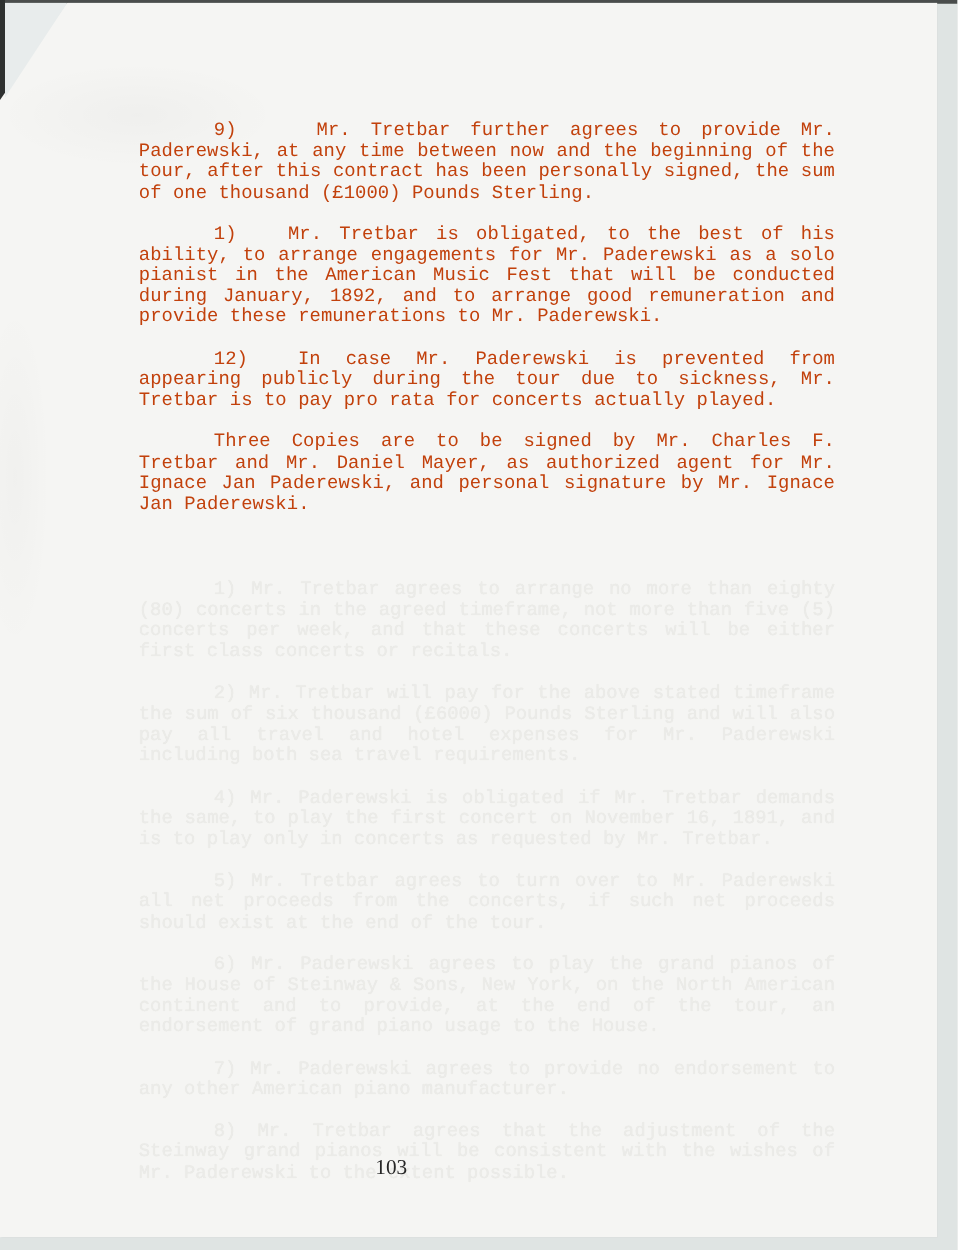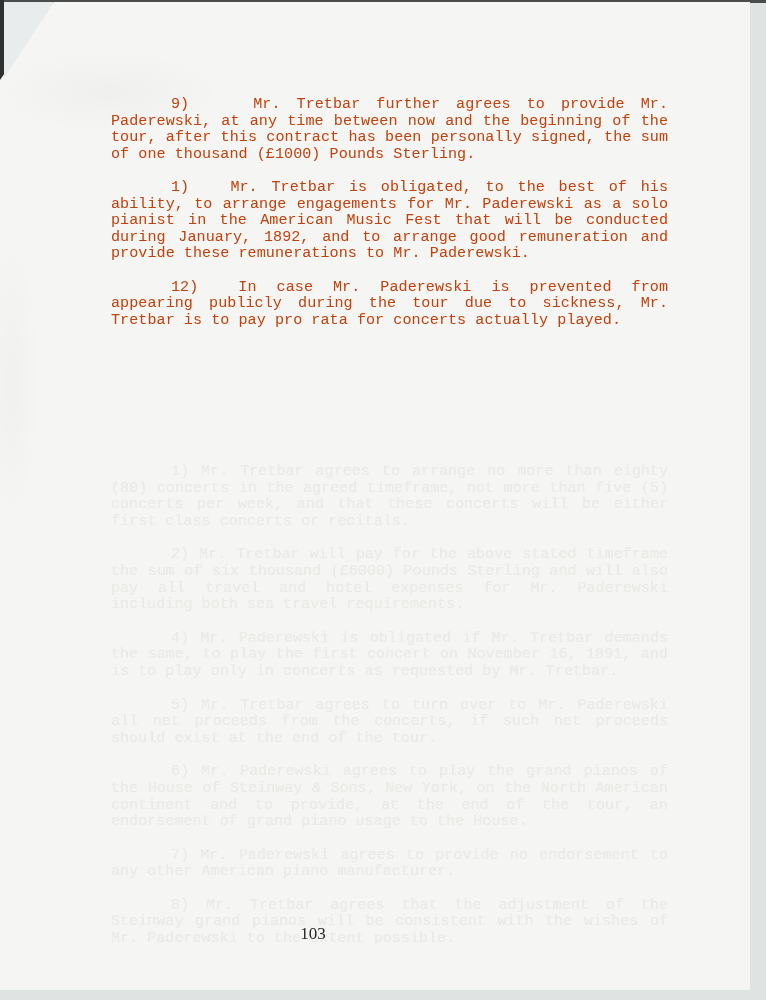--- a/index.html
+++ b/index.html
@@ -112,15 +112,16 @@
   <p class="para">5) Mr. Tretbar agrees to turn over to Mr. Paderewski all net proceeds from the concerts, if such net proceeds should exist at the end of the tour.</p>
   <p class="para">6) Mr. Paderewski agrees to play the grand pianos of the House of Steinway &amp; Sons, New York, on the North American continent and to provide, at the end of the tour, an endorsement of grand piano usage to the House.</p>
   <p class="para">7) Mr. Paderewski agrees to provide no endorsement to any other American piano manufacturer.</p>
   <p class="para">8) Mr. Tretbar agrees that the adjustment of the Steinway grand pianos will be consistent with the wishes of Mr. Paderewski to the extent possible.</p>
 </div>
 
 <div class="content">
   <p class="para"><span class="num">9)</span>&nbsp;&nbsp;&nbsp;&nbsp;<span>Mr. Tretbar further agrees to provide Mr. Paderewski, at any time between now and the beginning of the tour, after this contract has been personally signed, the sum of one thousand (£1000) Pounds Sterling.</span></p>
   <p class="para"><span class="num">1)</span>&nbsp;&nbsp;&nbsp;<span>Mr. Tretbar is obligated, to the best of his ability, to arrange engagements for Mr. Paderewski as a solo pianist in the American Music Fest that will be conducted during January, 1892, and to arrange good remuneration and provide these remunerations to Mr. Paderewski.</span></p>
   <p class="para"><span class="num">12)</span>&nbsp;&nbsp;<span>In case Mr. Paderewski is prevented from appearing publicly during the tour due to sickness, Mr. Tretbar is to pay pro rata for concerts actually played.</span></p>
+  <p class="para"><span>Three Copies are to be signed by Mr. Charles F. Tretbar and Mr. Daniel Mayer, as authorized agent for Mr. Ignace Jan Paderewski, and personal signature by Mr. Ignace Jan Paderewski.</span></p>
 </div>
 
 <div class="page-number">103</div>
 
 </body></html>

